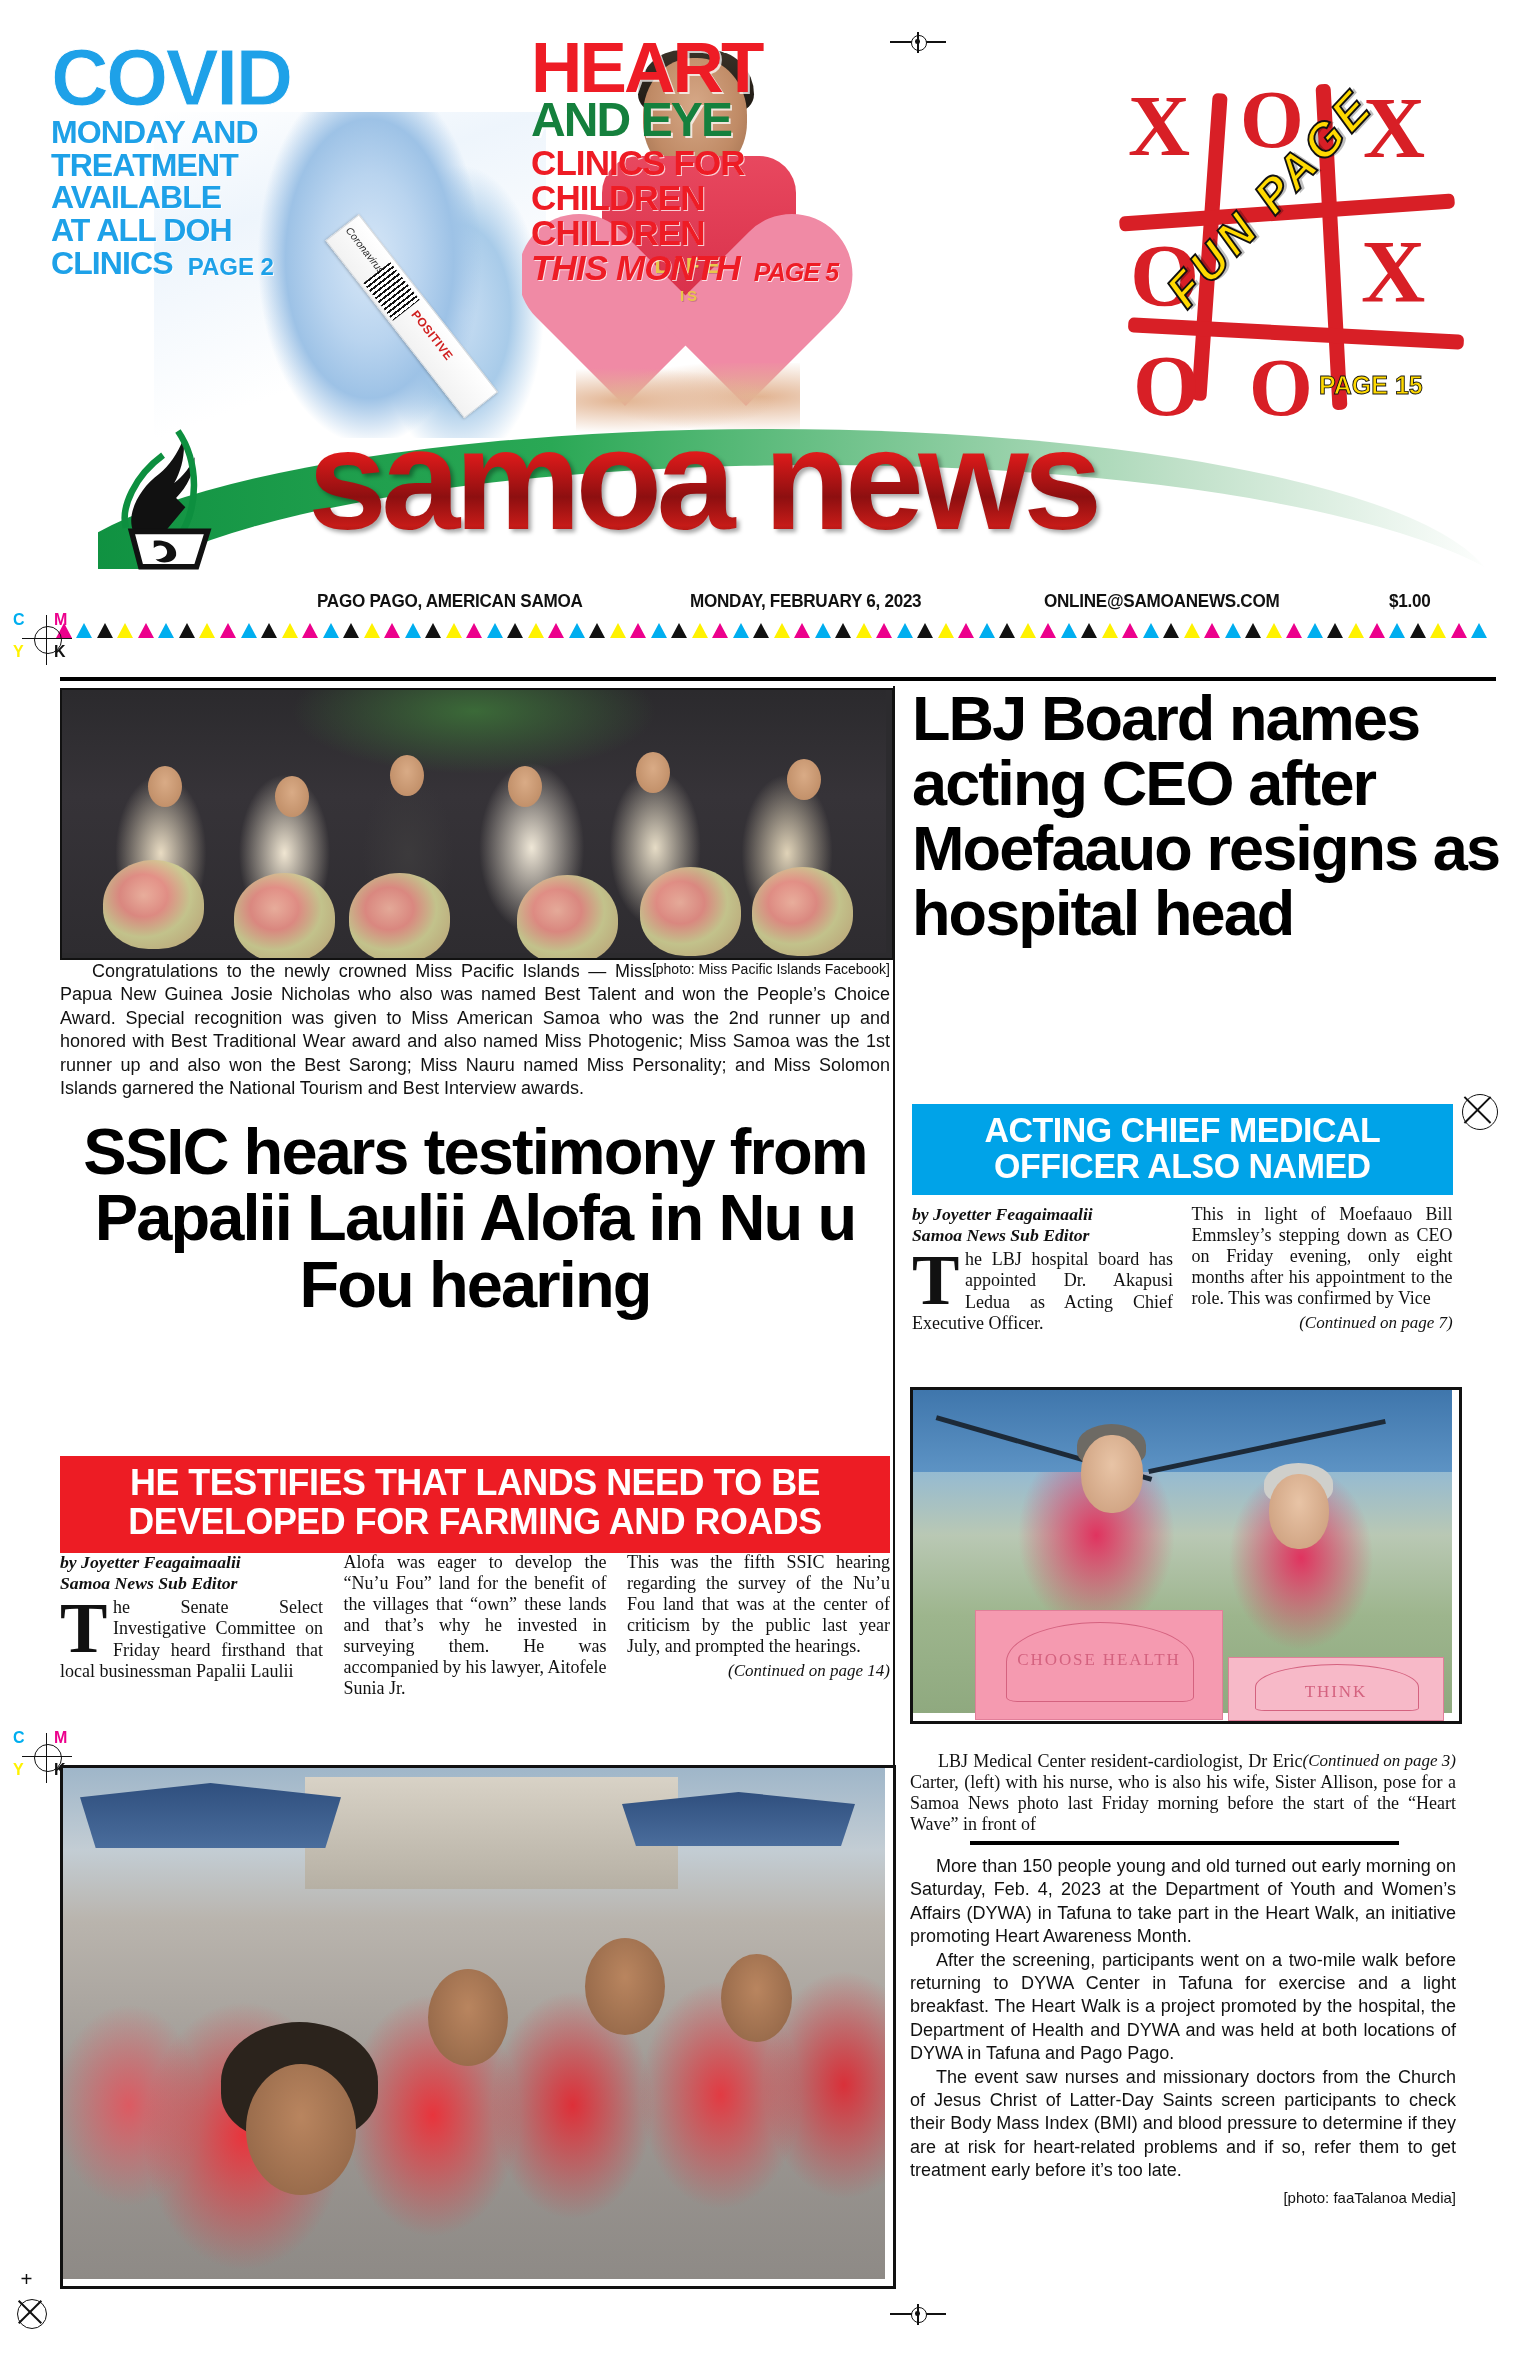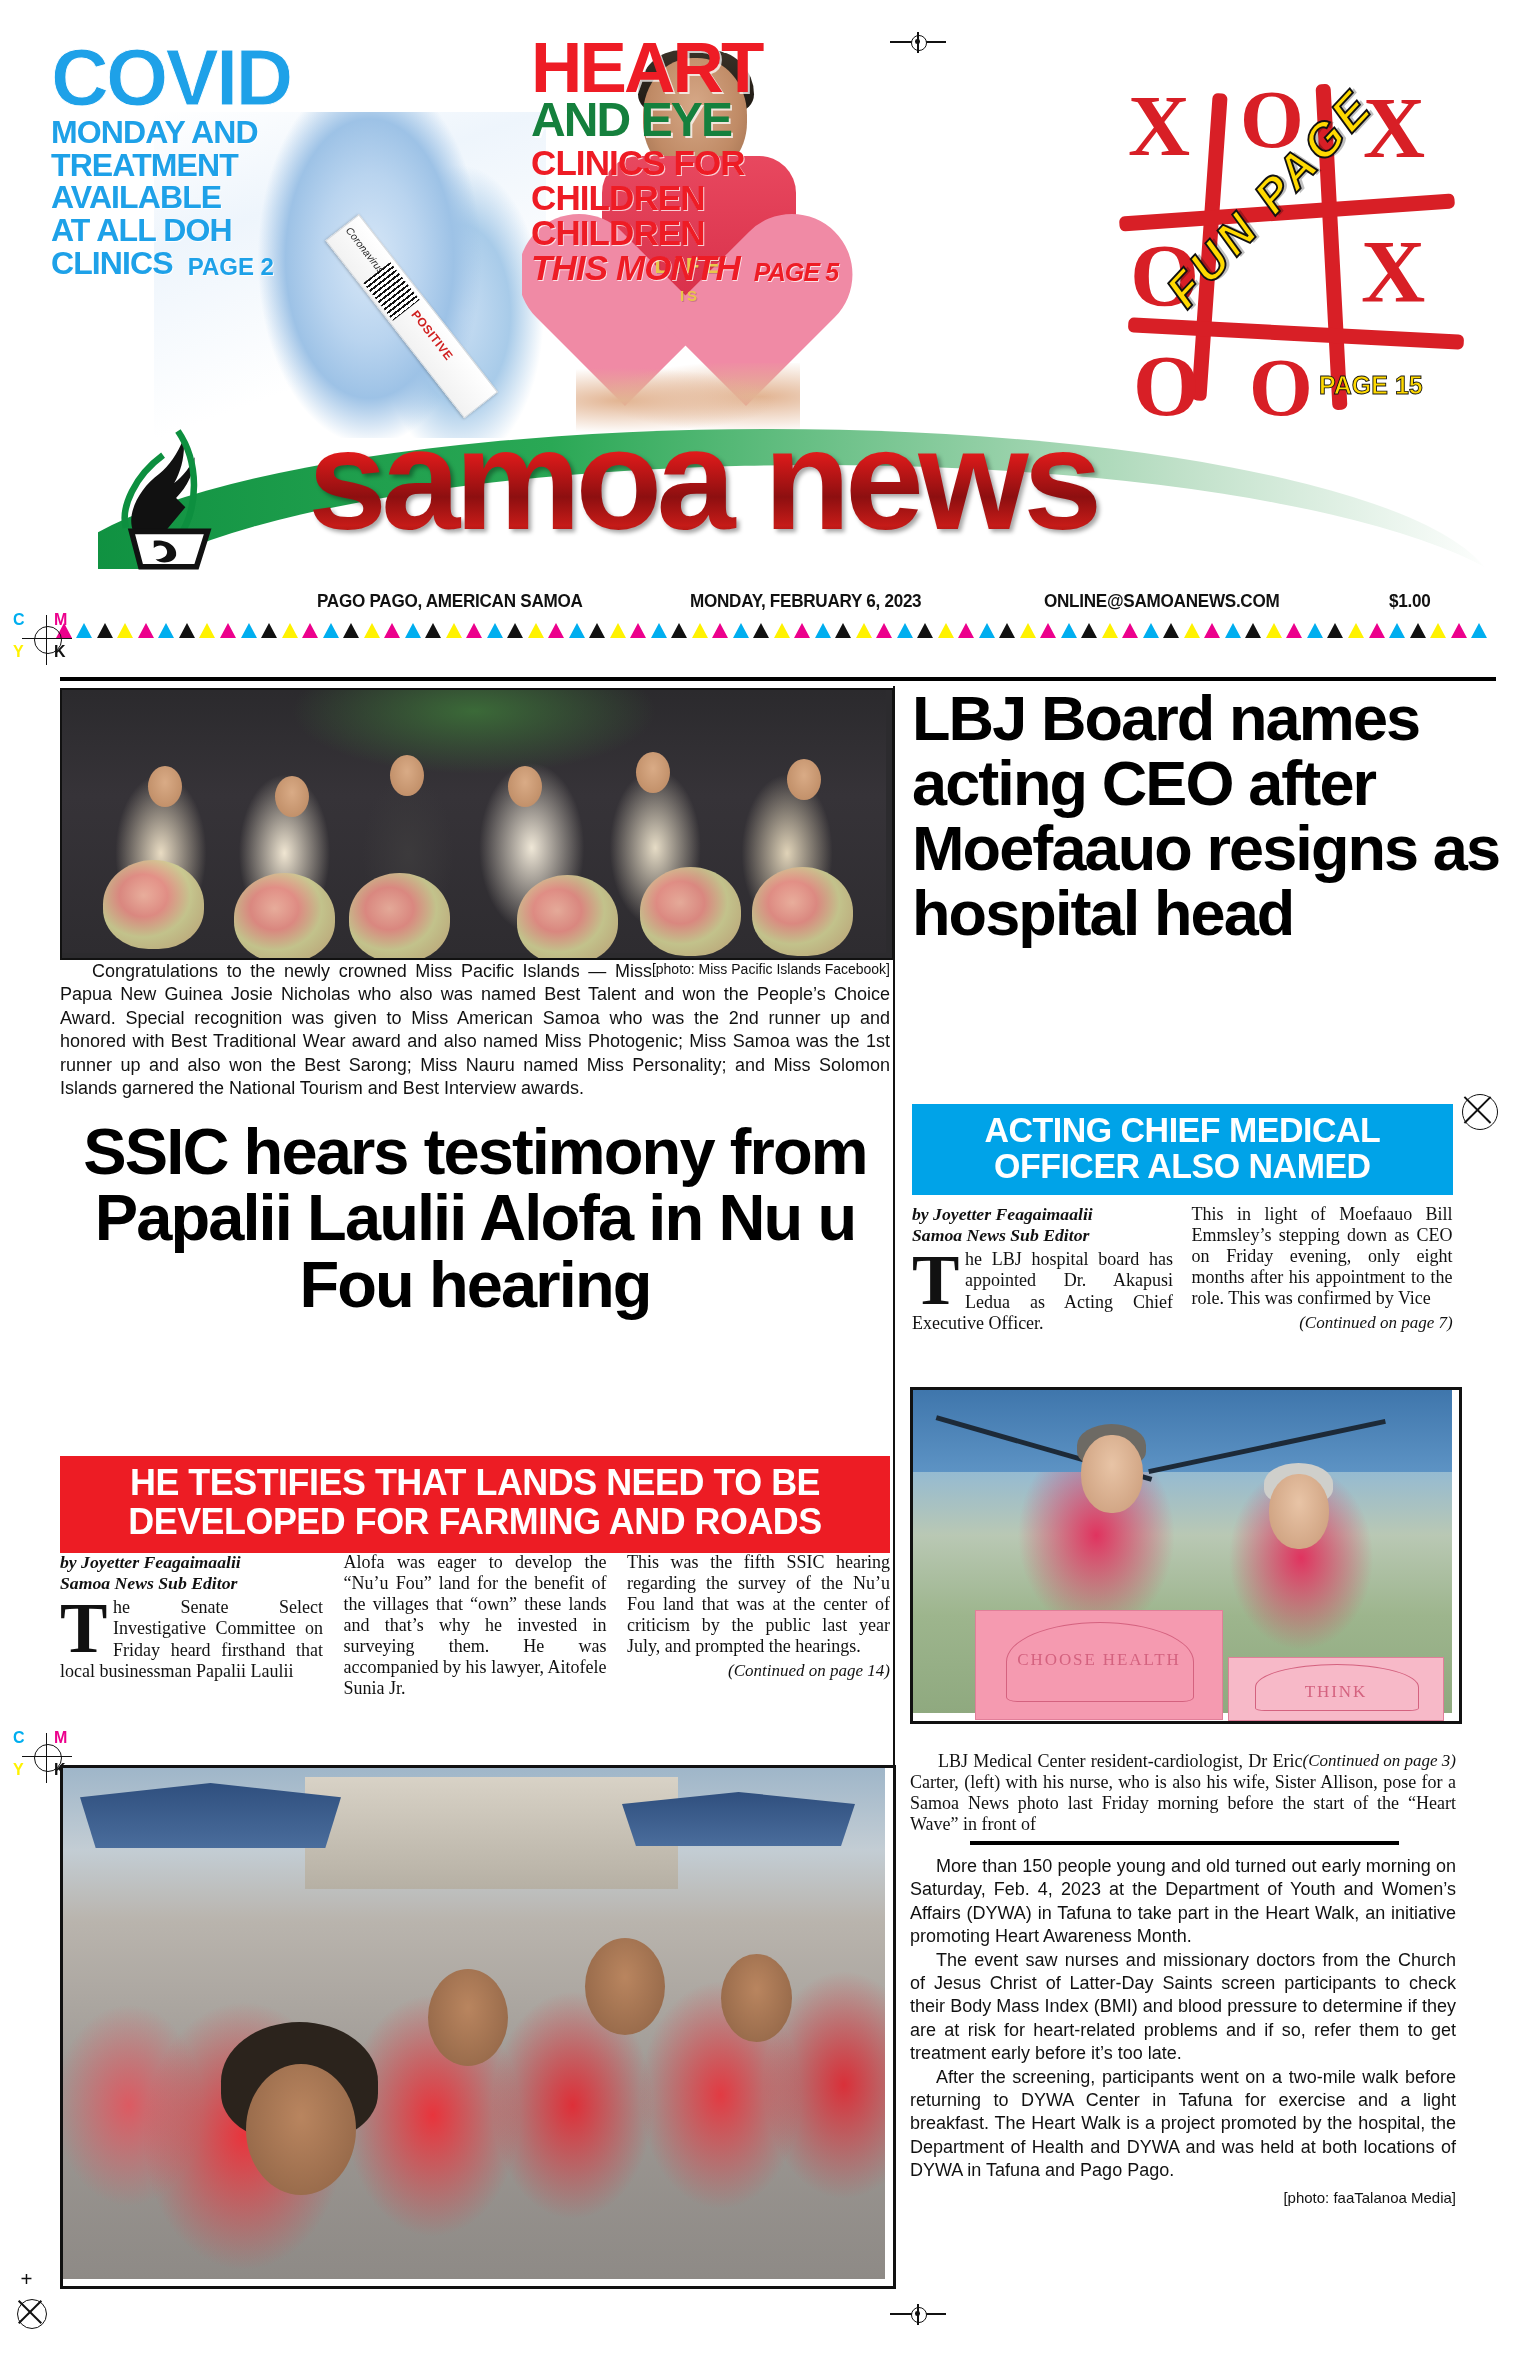--- a/index.html
+++ b/index.html
@@ -545,22 +545,22 @@
 
   <div class="cap2">
     <span class="cont" style="float:right;margin-top:0;">(Continued on page 3)</span>
     <span style="padding-left:28px;">LBJ Medical Center resident-cardiologist, Dr Eric Carter, (left) with his nurse, who is also his wife, Sister Allison, pose for a Samoa News photo last Friday morning before the start of the “Heart Wave”  in front of</span>
   </div>
 
   <div class="hr2"></div>
 
   <div class="hw-body">
     <p>More than 150 people young and old turned out early morning on Saturday, Feb. 4, 2023 at the Department of Youth and Women’s Affairs (DYWA) in Tafuna to take part in the Heart Walk, an initiative promoting Heart Awareness Month.</p>
+    <p>After the screening, participants went on a two-mile walk before returning to DYWA Center in Tafuna for exercise and a light breakfast. The Heart Walk is a project promoted by the hospital, the Department of Health and DYWA and was held at both locations of DYWA in Tafuna and Pago Pago.</p>
     <p>The event saw nurses and missionary doctors from the Church of Jesus Christ of Latter-Day Saints screen participants to check their Body Mass Index (BMI) and blood pressure to determine if they are at risk for heart-related problems and if so, refer them to get treatment early before it’s too late.</p>
-    <p>After the screening, participants went on a two-mile walk before returning to DYWA Center in Tafuna for exercise and a light breakfast. The Heart Walk is a project promoted by the hospital, the Department of Health and DYWA and was held at both locations of DYWA in Tafuna and Pago Pago.</p>
     <span class="credit2">[photo: faaTalanoa Media]</span>
   </div>
 
   <div class="mk-plus">+</div>
   <div class="mk-circ"></div>
   <div class="reg-bot">
     <div class="reg-circ">
         <i></i>
       </div>
   </div>

